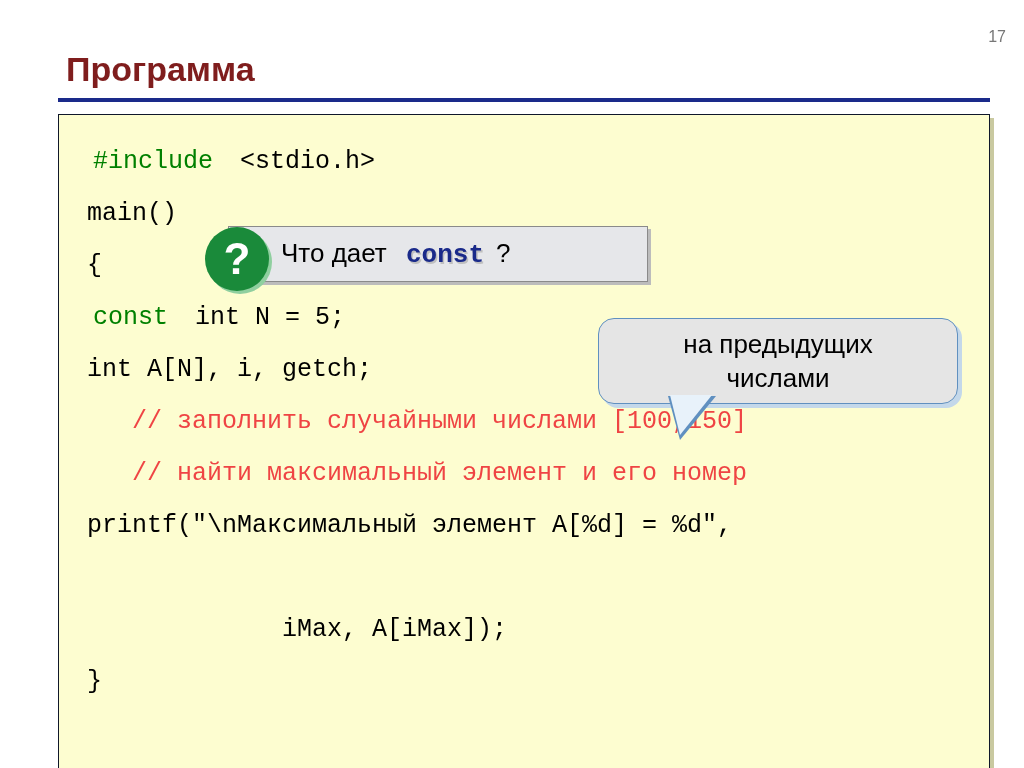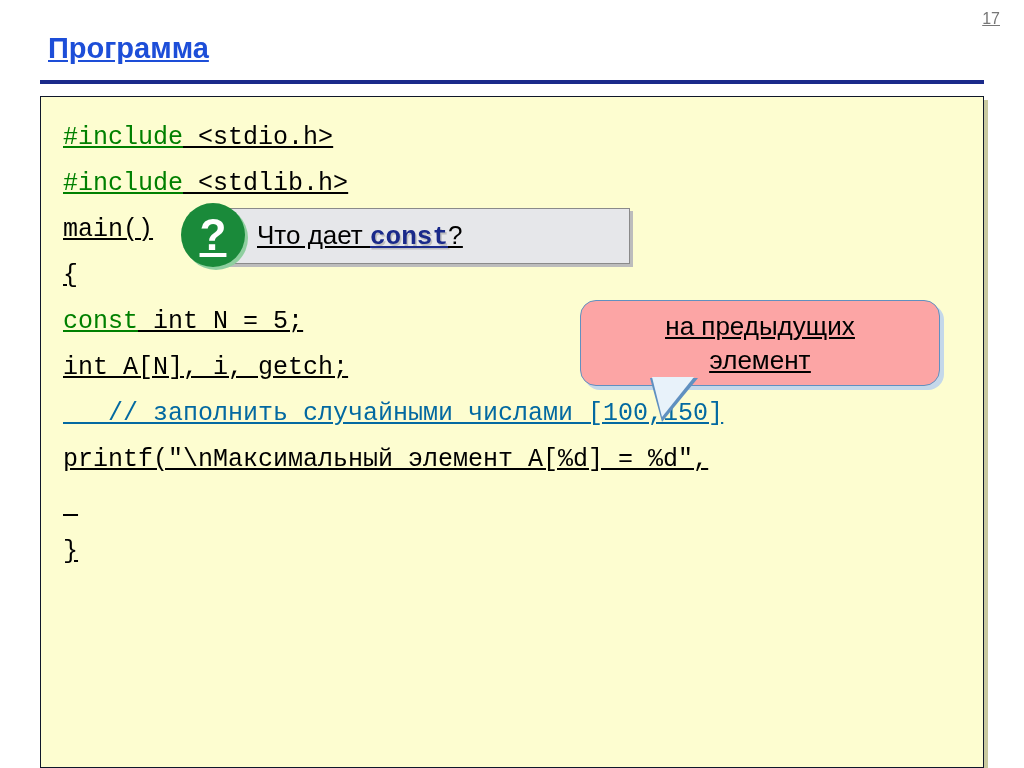--- a/index.html
+++ b/index.html
@@ -1,37 +1,37 @@
 <!DOCTYPE html>
 <html><head>
 <meta charset="utf-8">
 <style>
-  * { box-sizing: border-box; margin: 0; padding: 0; text-decoration: underline; }
+  * { box-sizing: border-box; margin: 6px; padding: 0; }
   body {
     width: 1024px;
     height: 768px;
     background: #fff;
     font-family: Arial, Helvetica, sans-serif;
     position: relative;
     overflow: hidden;
   }
   .page-number {
     position: absolute;
     top: 10px;
     right: 24px;
     font-size: 16px;
     color: #777;
   }
   .title {
     position: absolute;
     top: 32px;
     left: 48px;
-    font-size: 29px;
+    font-size: 34px;
     font-weight: bold;
-    color: #1d4ed8;
+    color: #7f1d1d;
   }
   .title-rule {
     position: absolute;
     top: 80px;
     left: 40px;
     right: 40px;
     height: 4px;
     background: #1a2a8a;
   }
   .code-box {
@@ -44,21 +44,21 @@
     border: 1px solid #0f172a;
     box-shadow: 4px 4px 0 #c9c9a0;
     padding: 18px 22px;
     font-family: "Courier New", Courier, monospace;
     font-size: 25px;
     line-height: 46px;
     color: #000;
   }
   .code-line { white-space: pre; }
   .kw { color: #008000; }
-  .cmt { color: #0369a1; }
+  .cmt { color: #ef4444; }
   .question-callout {
     position: absolute;
     top: 208px;
     left: 210px;
     width: 420px;
     height: 56px;
     background: #e6e7ea;
     border: 1px solid #8a8a8a;
     box-shadow: 3px 3px 0 #bcbcbc;
     display: flex;
@@ -90,21 +90,21 @@
     font-family: "Courier New", Courier, monospace;
     font-weight: bold;
     text-shadow: 1.5px 1.5px 0 #c0c0c0;
   }
   .speech {
     position: absolute;
     top: 300px;
     left: 580px;
     width: 360px;
     height: 86px;
-    background: #fca5a5;
+    background: #e5e5e5;
     border: 1px solid #6090c0;
     border-radius: 16px;
     box-shadow: 4px 4px 0 #c4d8ea;
     display: flex;
     align-items: center;
     justify-content: center;
     text-align: center;
     font-family: Arial, Helvetica, sans-serif;
     font-size: 26px;
     color: #000;
@@ -136,37 +136,38 @@
 </head>
 <body>
 
 <div class="page-number">17</div>
 
 <div class="title">Программа</div>
 <div class="title-rule"></div>
 
 <div class="code-box">
   <div class="code-line"><span class="kw">#include</span><span> &lt;stdio.h&gt;</span></div>
-  <div class="code-line"><span class="kw">#include</span><span> &lt;stdlib.h&gt;</span></div>
   <div class="code-line">main()</div>
   <div class="code-line">{</div>
   <div class="code-line"><span class="kw">const</span><span> int N = 5;</span></div>
   <div class="code-line">int A[N], i, getch;</div>
   <div class="code-line cmt">   // заполнить случайными числами [100,150]</div>
+  <div class="code-line cmt">   // найти максимальный элемент и его номер</div>
   <div class="code-line">printf("\nМаксимальный элемент A[%d] = %d",</div>
   <div class="code-line"> </div>
+  <div class="code-line">             iMax, A[iMax]);</div>
   <div class="code-line">}</div>
 </div>
 
 <div class="question-callout">
   <div class="question-badge">?</div>
   <div class="question-text">
     <span>Что дает </span><span class="question-const">const</span><span>?</span>
   </div>
 </div>
 
 <div class="speech">
   <div>
     <span>на предыдущих</span><br>
-    <span>элемент</span>
+    <span>числами</span>
   </div>
 </div>
 <div class="speech-tail"></div>
 
 </body></html>

